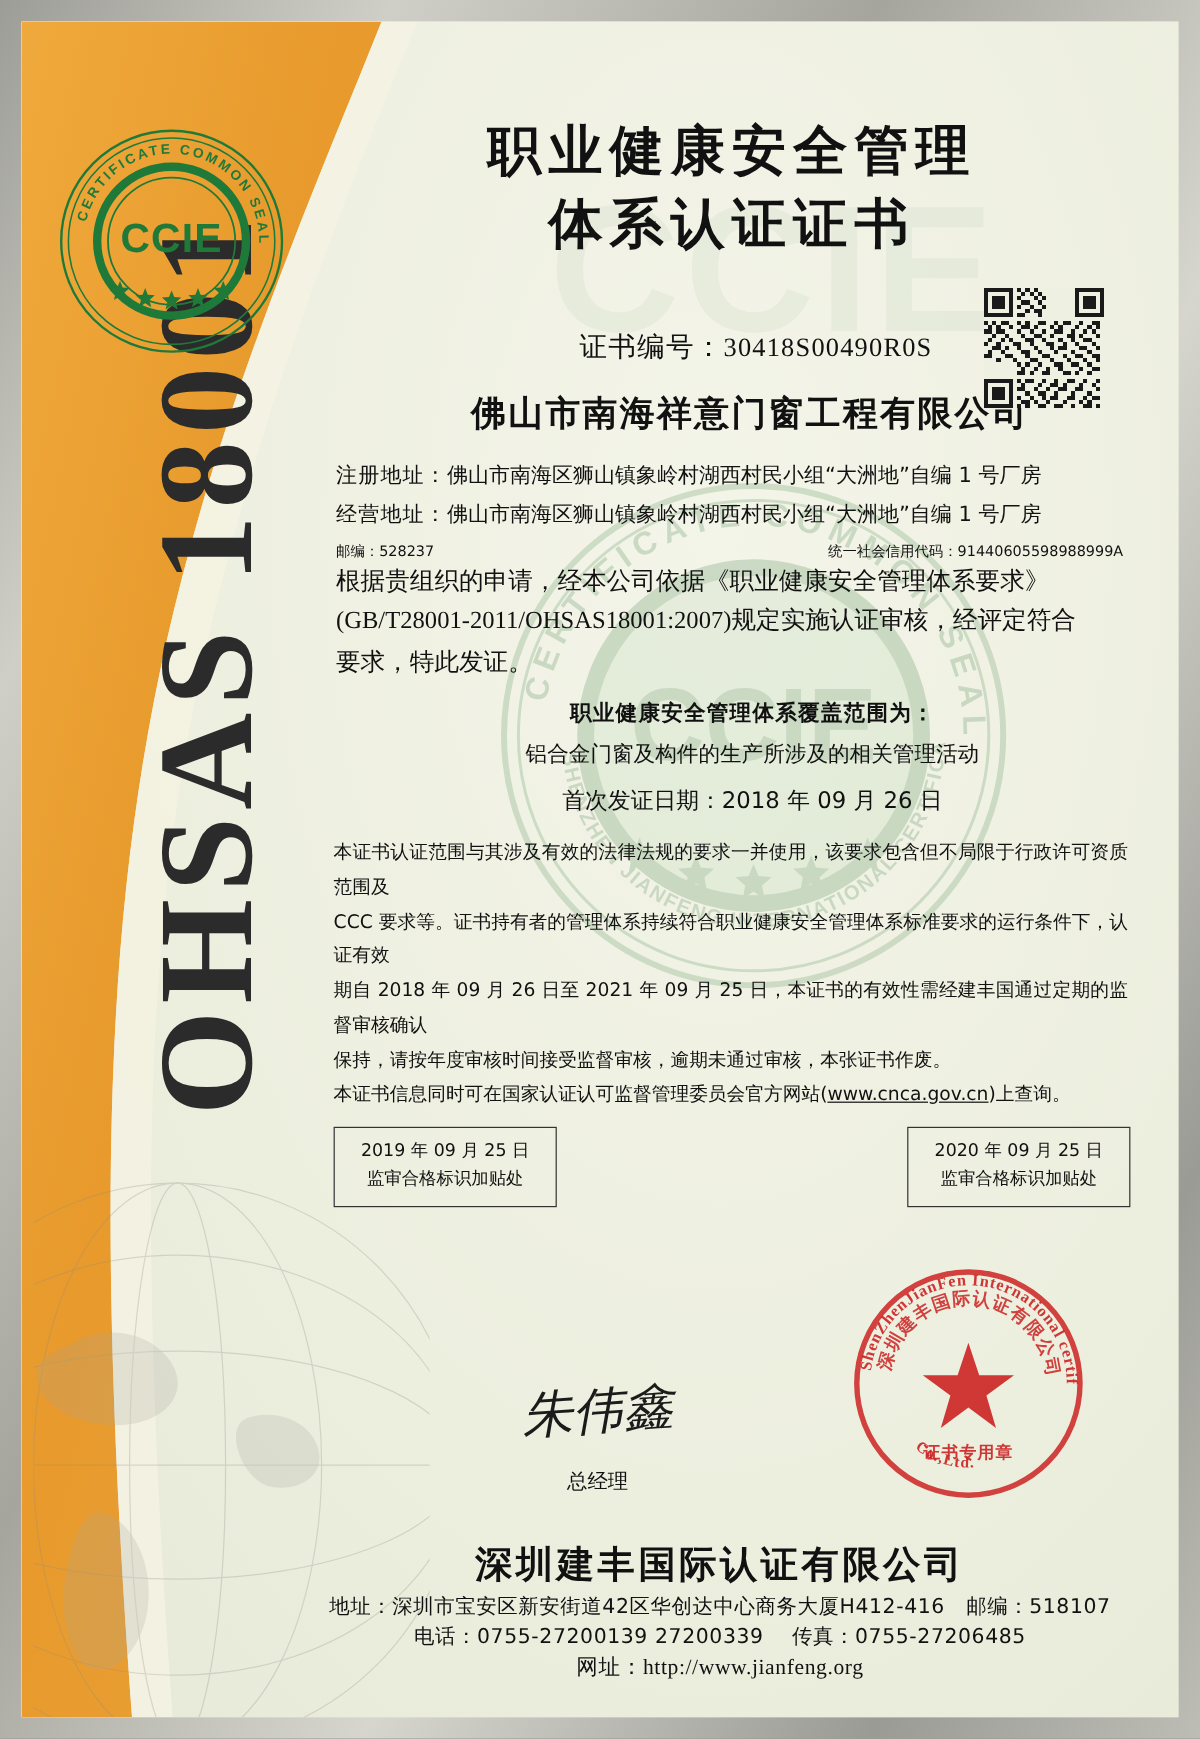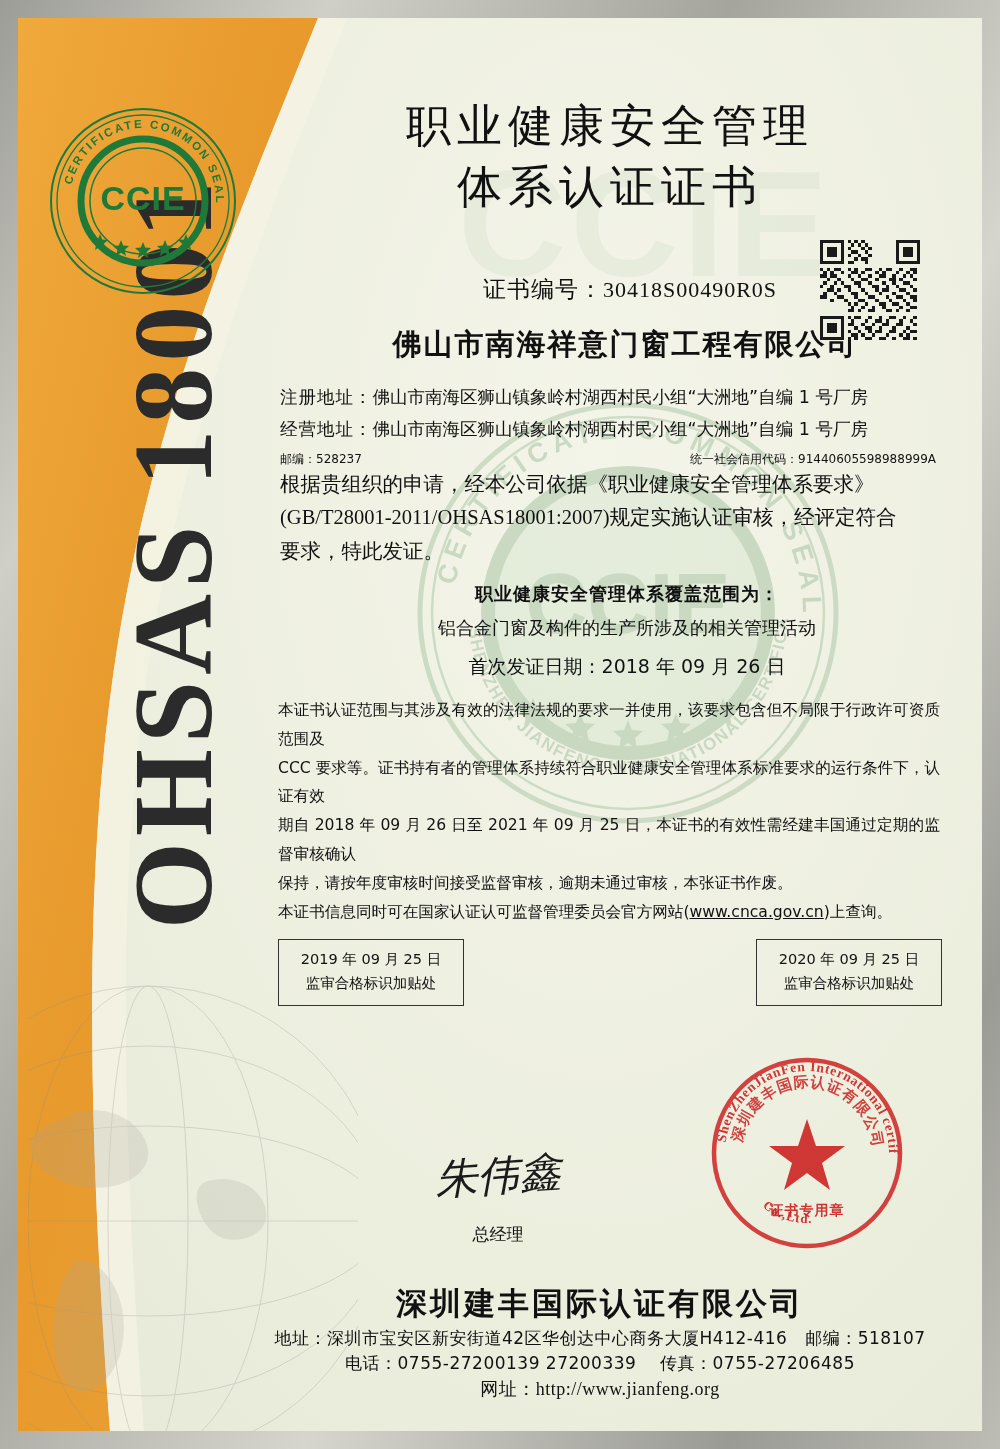--- a/index.html
+++ b/index.html
@@ -114,21 +114,21 @@
     left: 240px;
     top: 0;
     right: 0;
     bottom: 0;
   }
 
   .main-title {
     margin-top: 78px;
     text-align: center;
     font-family: "DejaVu Sans", sans-serif;
-    font-weight: normal;
+    font-weight: bold;
     font-size: 45px;
     letter-spacing: 6px;
     color: #111;
     line-height: 1.35;
     padding-right: 20px;
   }
   .main-title div { white-space: nowrap; }
 
   .qr {
     position: absolute;

